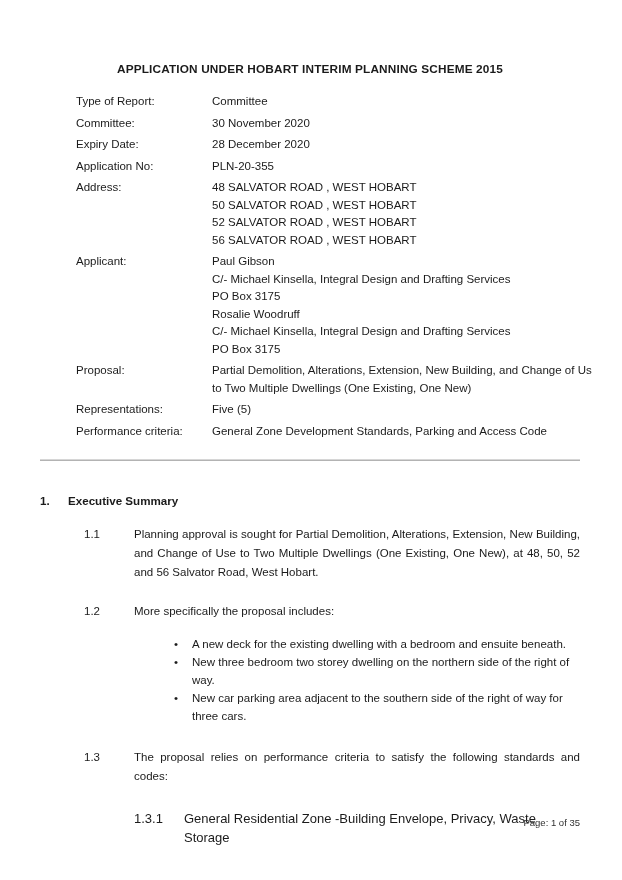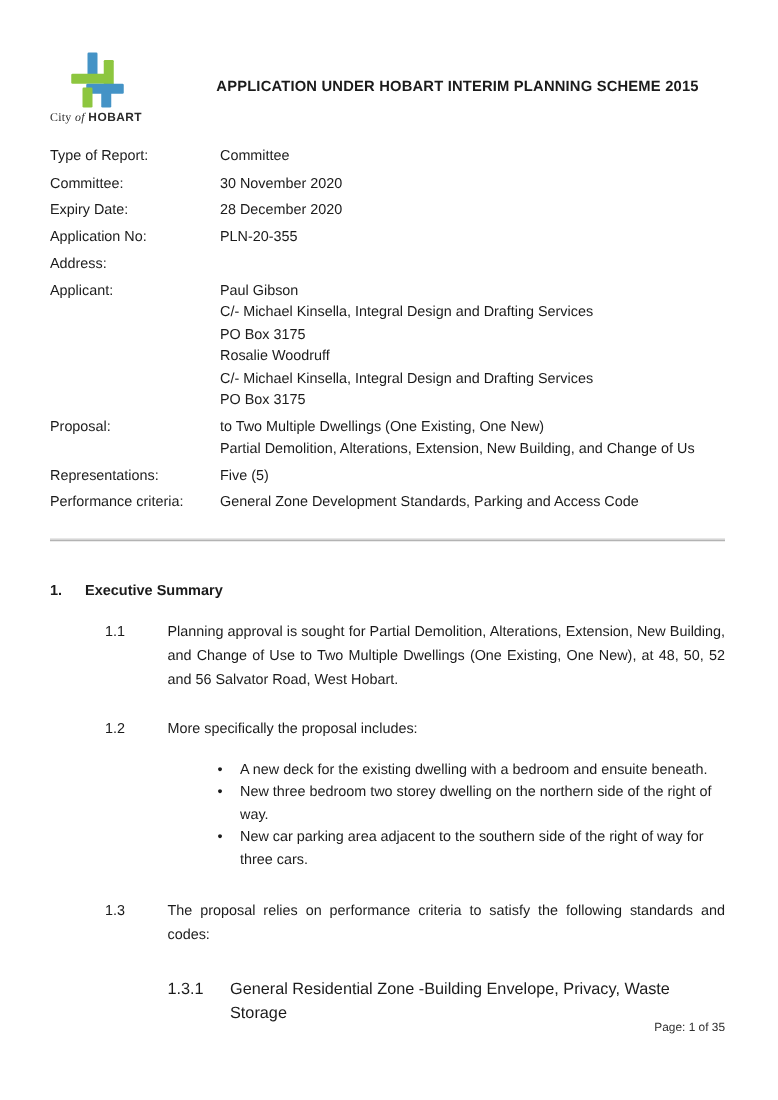--- a/index.html
+++ b/index.html
@@ -29,21 +29,21 @@
   .b-v-bot   { left: 27px; top: 31px; width: 8px;  height: 13px; }
   .logo-caption { margin-top: 3px; font-size: 9.5px; letter-spacing: 0.2px; color: #2b2b2b; white-space: nowrap; }
   .logo-caption .city { font-family: "Liberation Serif", serif; }
   .logo-caption .of   { font-family: "Liberation Serif", serif; font-style: italic; }
   .logo-caption .name { font-weight: bold; letter-spacing: 0.4px; }
   .title-block { flex: 1; text-align: center; padding-top: 22px; }
   .doc-title { font-size: 11.8px; font-weight: bold; letter-spacing: 0.15px; white-space: nowrap; }
 
   
   .details { margin-top: 17px; }
-  .drow { display: flex; margin-bottom: 4px; }
+  .drow { display: flex; margin-bottom: 4px; margin-left: 36px; }
   .dlabel { flex: 0 0 136px; font-size: 11.5px; line-height: 17.5px; }
   .dvalue { flex: 1; font-size: 11.5px; line-height: 17.5px; }
   .dvalue div { white-space: nowrap; }
 
   
   .rule { margin-top: 19px; height: 2px; background: #b3b3b3; border-top: 1px solid #d6d6d6; }
 
   
   .section-heading { display: flex; margin-top: 33px; font-weight: bold; font-size: 11.6px; }
   .section-heading .num { flex: 0 0 28px; }
@@ -63,35 +63,20 @@
 
   
   .footer { position: absolute; right: 42px; bottom: 52px; font-size: 9.5px; color: #2f2f2f; margin-top: 10px; }
 </style>
 </head>
 <body>
 
 <div class="page">
 
   <div class="header">
-    <div class="logo-block">
-      <div class="logo-hash">
-        <div class="bar b-v-top" style="background: rgb(68, 147, 198);"></div>
-        <div class="bar g-v-top" style="background: rgb(141, 198, 63);"></div>
-        <div class="bar g-h-mid" style="background: rgb(141, 198, 63);"></div>
-        <div class="bar b-h-mid" style="background: rgb(68, 147, 198);"></div>
-        <div class="bar g-v-bot" style="background: rgb(141, 198, 63);"></div>
-        <div class="bar b-v-bot" style="background: rgb(68, 147, 198);"></div>
-      </div>
-      <div class="logo-caption">
-        <span class="city">City</span>
-        <span class="of">of</span>
-        <span class="name">HOBART</span>
-      </div>
-    </div>
     <div class="title-block">
       <div class="doc-title">APPLICATION UNDER HOBART INTERIM PLANNING SCHEME 2015</div>
     </div>
   </div>
 
   <div class="details">
       <div class="drow">
         <div class="dlabel">Type of Report:</div>
         <div class="dvalue">
           <div>Committee</div>
@@ -110,37 +95,43 @@
         </div>
       </div>
       <div class="drow">
         <div class="dlabel">Application No:</div>
         <div class="dvalue">
           <div>PLN-20-355</div>
         </div>
       </div>
       <div class="drow">
         <div class="dlabel">Address:</div>
+        <div class="dvalue">
+          <div>48 SALVATOR ROAD , WEST HOBART</div>
+          <div>50 SALVATOR ROAD , WEST HOBART</div>
+          <div>52 SALVATOR ROAD , WEST HOBART</div>
+          <div>56 SALVATOR ROAD , WEST HOBART</div>
+        </div>
       </div>
       <div class="drow">
         <div class="dlabel">Applicant:</div>
         <div class="dvalue">
           <div>Paul Gibson</div>
           <div>C/- Michael Kinsella, Integral Design and Drafting Services</div>
           <div>PO Box 3175</div>
           <div>Rosalie Woodruff</div>
           <div>C/- Michael Kinsella, Integral Design and Drafting Services</div>
           <div>PO Box 3175</div>
         </div>
       </div>
       <div class="drow">
         <div class="dlabel">Proposal:</div>
         <div class="dvalue">
+          <div>Partial Demolition, Alterations, Extension, New Building, and Change of Us</div>
           <div>to Two Multiple Dwellings (One Existing, One New)</div>
-          <div>Partial Demolition, Alterations, Extension, New Building, and Change of Us</div>
         </div>
       </div>
       <div class="drow">
         <div class="dlabel">Representations:</div>
         <div class="dvalue">
           <div>Five (5)</div>
         </div>
       </div>
       <div class="drow">
         <div class="dlabel">Performance criteria:</div>

